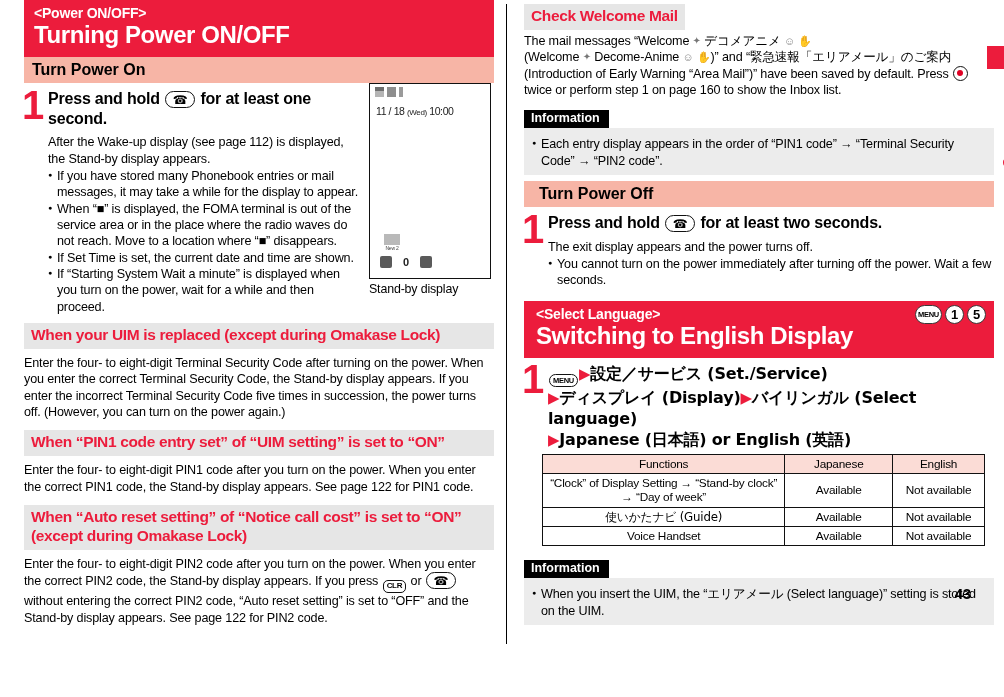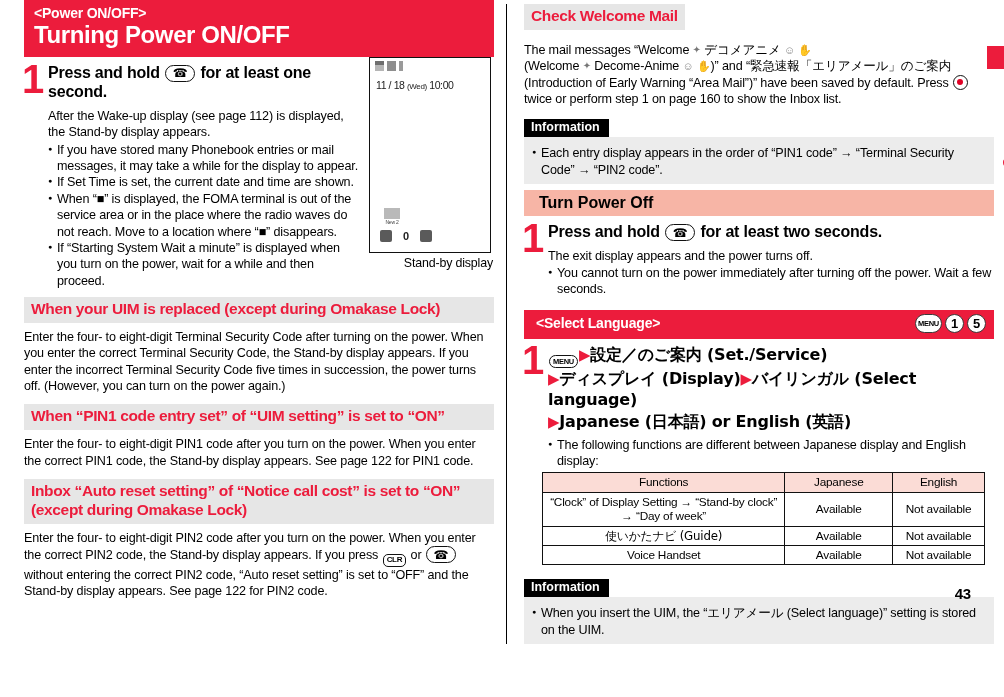--- a/index.html
+++ b/index.html
@@ -82,21 +82,21 @@
   .step-title {
     font-size:16px; font-weight:bold; line-height:1.22;
     letter-spacing:-0.2px;
   }
 
   
   .body-text {
     font-size:12.6px; line-height:1.30; letter-spacing:-0.15px;
     margin-top:6px;
   }
-  .body-text.tight { margin-top:12px; }
+  .body-text.tight { margin-top:3px; }
 
   
   ul.notes { list-style:none; margin:0; padding:0; }
   ul.notes li {
     position:relative; padding-left:9px;
     font-size:12.6px; line-height:1.30; letter-spacing:-0.15px;
   }
   ul.notes li::before {
     content:"\25CF"; position:absolute; left:0; top:0;
     font-size:7px; line-height:1.9;
@@ -185,21 +185,21 @@
   }
   .ps-new-chip { width:16px; height:11px; background:#b9b9b9; margin:0 auto; }
   .ps-new-label { font-size:5px; color:#444; margin-top:0px; letter-spacing:-0.2px; }
   .ps-softkeys {
     position:absolute; left:10px; top:172px;
     display:flex; gap:11px; align-items:center;
   }
   .sk { width:12px; height:12px; background:#5a5a5a; border-radius:2px; position:relative; }
   .sk.plain { background:transparent; color:#222; font-size:11px; font-weight:bold; width:auto; height:auto; }
   .figure-caption {
-    text-align:right; font-size:12.4px; margin-top:3px; letter-spacing:-0.15px;
+    text-align:left; font-size:12.4px; margin-top:3px; letter-spacing:-0.15px;
   }
 
   
   table.cmp {
     border-collapse:collapse; width:443px; margin-top:3px;
     font-size:11.8px; letter-spacing:-0.2px;
     margin-left:18px;
   }
   table.cmp th, table.cmp td {
     border:1px solid #111; padding:2px 4px;
@@ -245,20 +245,21 @@
 
   <div class="col-divider"></div>
 
   <div class="col" id="col-left">
 
     <div class="chapter-banner">
       <div class="chapter-kicker">&lt;Power ON/OFF&gt;</div>
       <div class="chapter-title">Turning Power ON/OFF</div>
     </div>
 
+    <div class="pink-bar">Turn Power On</div>
 
     <div class="figure">
       <div class="phone-screen">
         <div class="ps-statusbar">
           <span class="ps-icon sig"></span>
           <span class="ps-icon"></span>
           <span class="ps-icon thin"></span>
         </div>
         <div class="ps-date">
           <span>11 / 18</span>
@@ -282,36 +283,36 @@
       <div class="step-num">1</div>
       <div class="step-body">
         <div class="step-title">
           <span>Press and hold</span>
           <span class="key"><span class="handset">☎</span></span>
           <span>for at least one second.</span>
         </div>
         <div class="body-text">After the Wake-up display (see page 112) is displayed, the Stand-by display appears.</div>
         <ul class="notes" style="margin-top:1px;">
           <li>If you have stored many Phonebook entries or mail messages, it may take a while for the display to appear.</li>
+          <li>When “■” is displayed, the FOMA terminal is out of the service area or in the place where the radio waves do not reach. Move to a location where “■” disappears.</li>
           <li>If Set Time is set, the current date and time are shown.</li>
-          <li>When “■” is displayed, the FOMA terminal is out of the service area or in the place where the radio waves do not reach. Move to a location where “■” disappears.</li>
           <li>If “Starting System Wait a minute” is displayed when you turn on the power, wait for a while and then proceed.</li>
         </ul>
       </div>
     </div>
 
     <div class="clearfix"></div>
 
     <div class="grey-head" style="margin-top:8px;">When your UIM is replaced (except during Omakase Lock)</div>
     <div class="body-text">Enter the four- to eight-digit Terminal Security Code after turning on the power. When you enter the correct Terminal Security Code, the Stand-by display appears. If you enter the incorrect Terminal Security Code five times in succession, the power turns off. (However, you can turn on the power again.)</div>
 
     <div class="grey-head" style="margin-top:10px;">When “PIN1 code entry set” of “UIM setting” is set to “ON”</div>
     <div class="body-text">Enter the four- to eight-digit PIN1 code after you turn on the power. When you enter the correct PIN1 code, the Stand-by display appears. See page 122 for PIN1 code.</div>
 
-    <div class="grey-head" style="margin-top:10px;">Inbox “Auto reset setting” of “Notice call cost” is set to “ON” (except during Omakase Lock)</div>
+    <div class="grey-head" style="margin-top:10px;">When “Auto reset setting” of “Notice call cost” is set to “ON” (except during Omakase Lock)</div>
     <div class="body-text">
       <span>Enter the four- to eight-digit PIN2 code after you turn on the power. When you enter the correct PIN2 code, the Stand-by display appears. If you press</span>
       <span class="key-clr">CLR</span>
       <span>or</span>
       <span class="key" style="vertical-align:-4px;"><span class="handset">☎</span></span>
       <span>without entering the correct PIN2 code, “Auto reset setting” is set to “OFF” and the Stand-by display appears. See page 122 for PIN2 code.</span>
     </div>
 
   </div>
 
@@ -361,39 +362,37 @@
         <div class="body-text">The exit display appears and the power turns off.</div>
         <ul class="notes" style="margin-top:1px;">
           <li>You cannot turn on the power immediately after turning off the power. Wait a few seconds.</li>
         </ul>
       </div>
     </div>
 
     
     <div class="chapter-banner" style="margin-top:12px;padding-left:12px;">
       <div class="chapter-kicker">&lt;Select Language&gt;</div>
+      <div class="chapter-title">Switching to English Display</div>
       <div class="menu-shortcut">
         <span class="keycap wide">MENU</span>
         <span class="keycap">1</span>
         <span class="keycap">5</span>
       </div>
     </div>
 
     
     <div class="step" style="margin-top:5px;">
       <div class="step-num">1</div>
       <div class="step-body">
         <div class="step-title" style="line-height:1.32;">
-          <span class="key-menu">MENU</span><span class="arrow-red">▶</span><span class="jp">設定／のご案内 (Set./Service)</span><br>
+          <span class="key-menu">MENU</span><span class="arrow-red">▶</span><span class="jp">設定／サービス (Set./Service)</span><br>
           <span class="arrow-red">▶</span><span class="jp">ディスプレイ (Display)</span><span class="arrow-red">▶</span><span class="jp">バイリンガル (Select language)</span><br>
           <span class="arrow-red">▶</span><span class="jp">Japanese (日本語) or English (英語)</span>
         </div>
-        <ul class="notes" style="margin-top:5px;">
-          <li>The following functions are different between Japanese display and English display:</li>
-        </ul>
       </div>
     </div>
 
     
     <table class="cmp">
       <thead>
         <tr>
           <th class="cmp-c1">Functions</th>
           <th class="cmp-c2">Japanese</th>
           <th class="cmp-c3">English</th>

